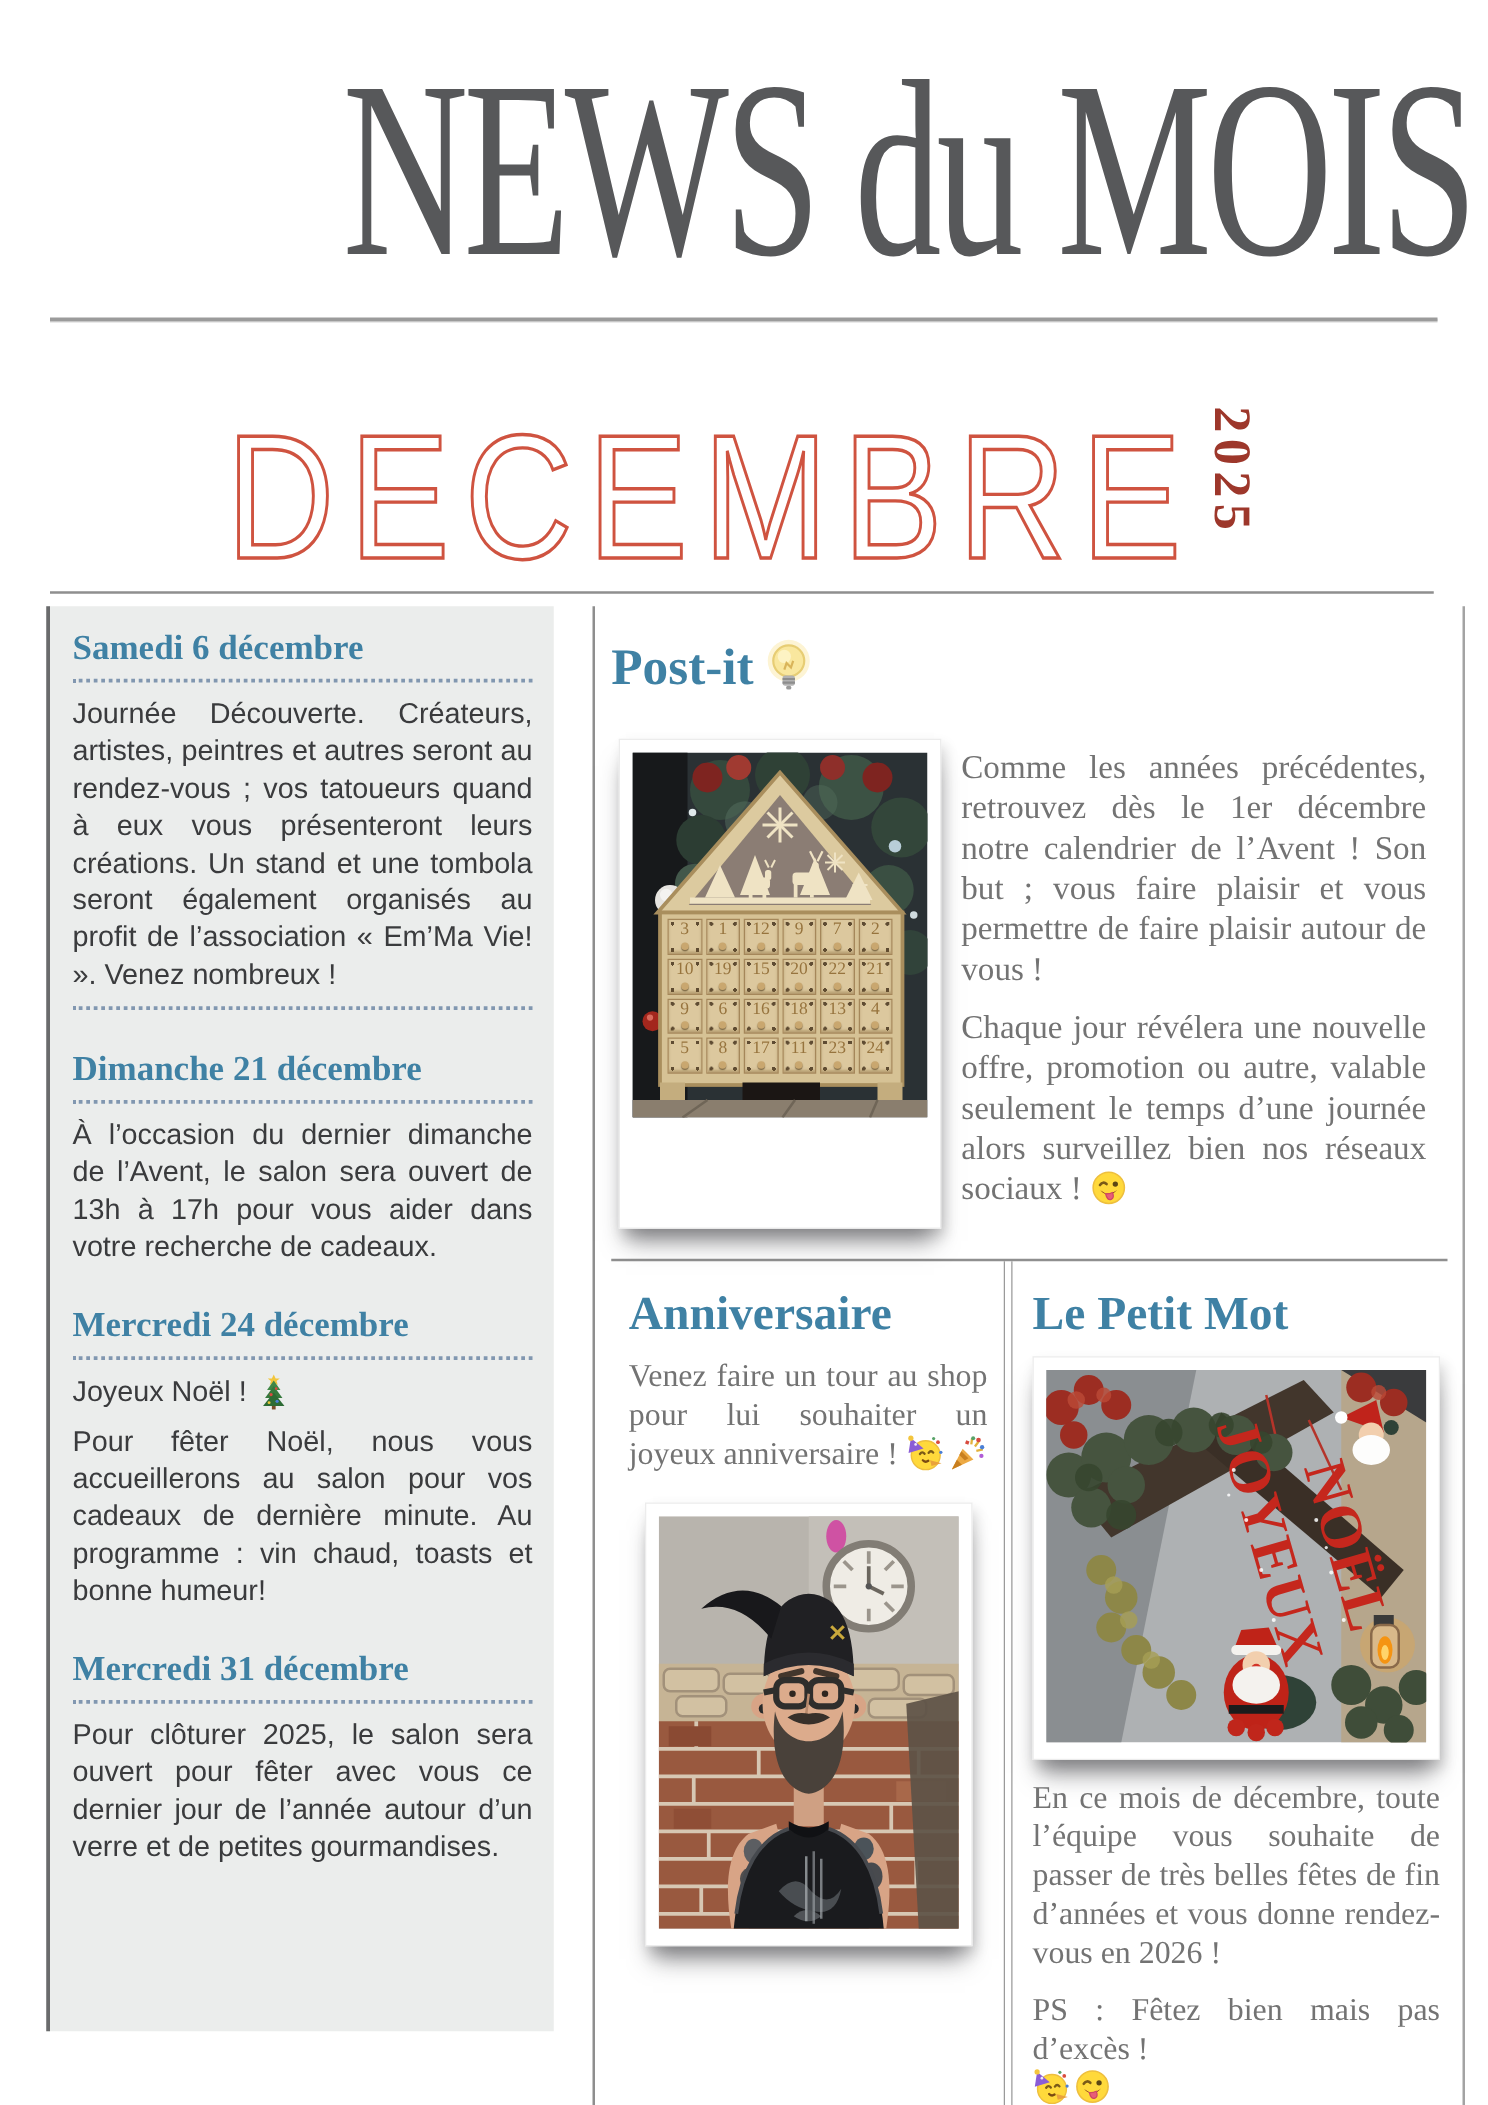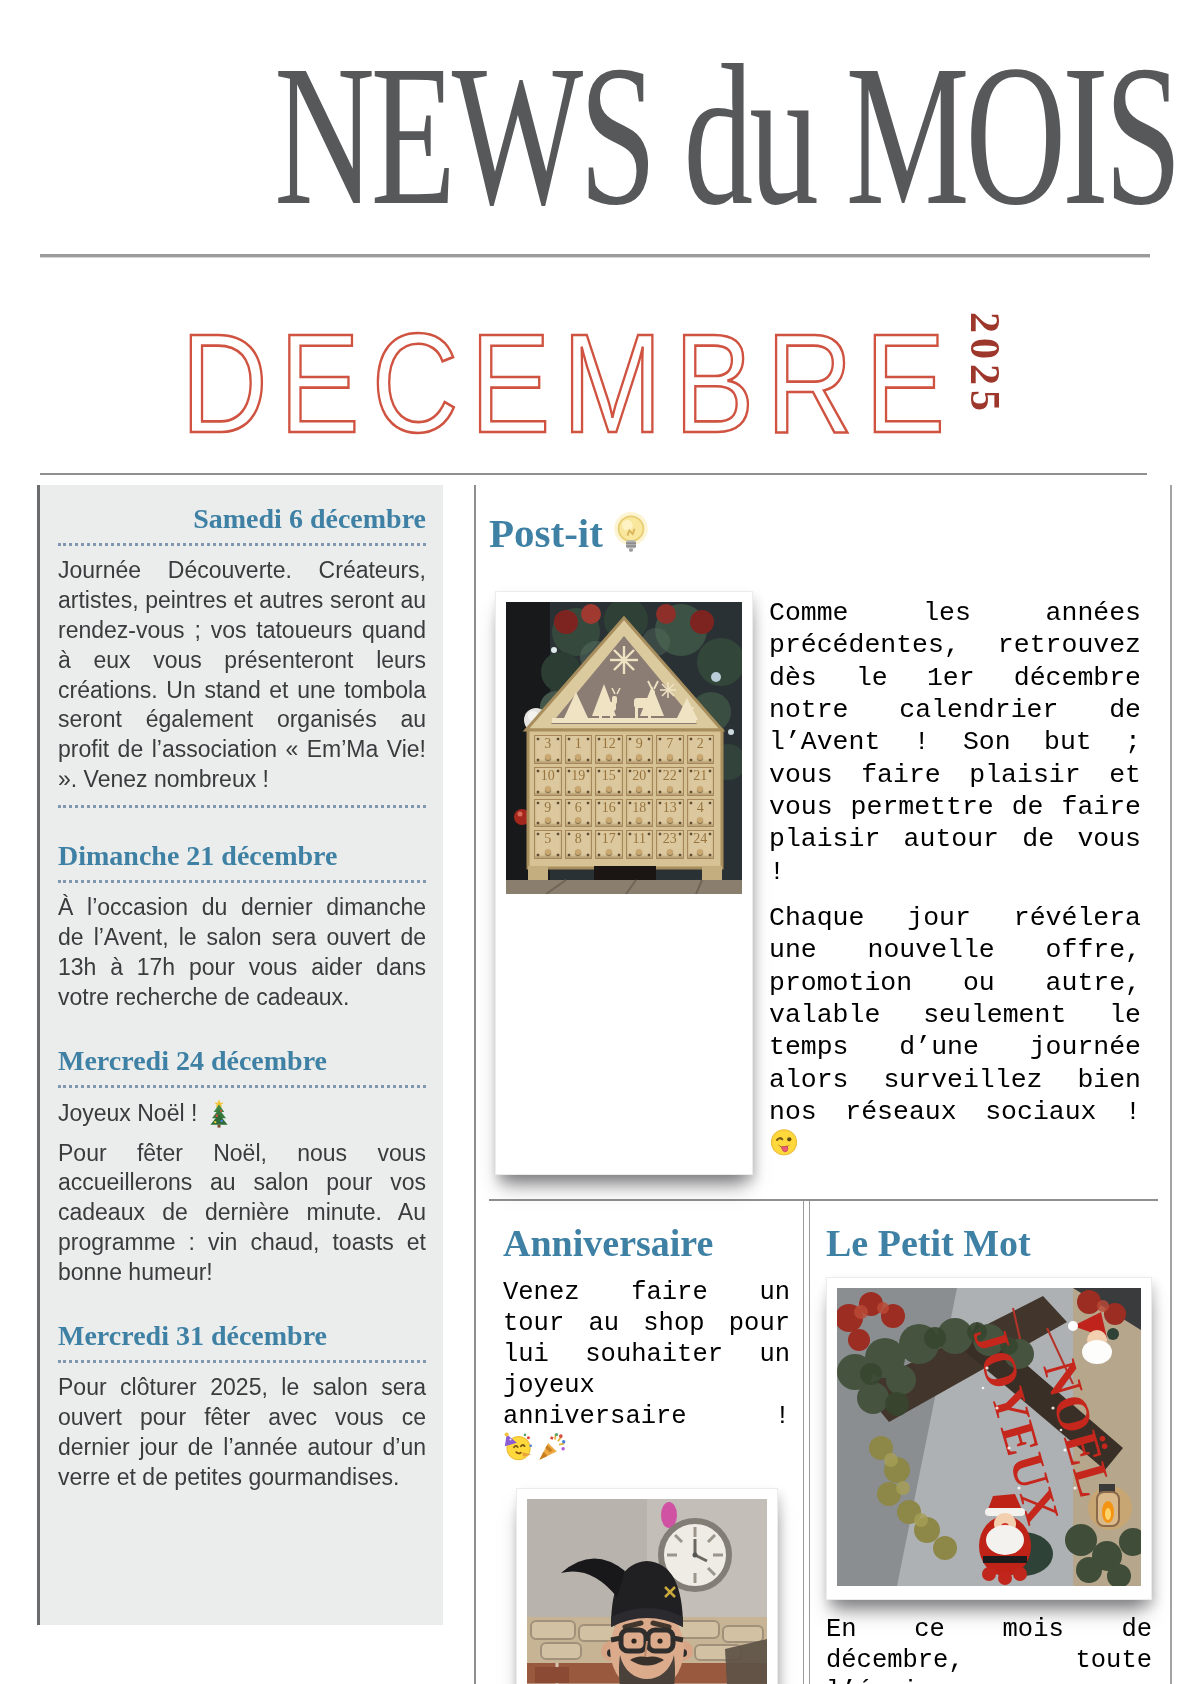--- a/index.html
+++ b/index.html
@@ -4,46 +4,46 @@
 <style>
   html,body{margin:0;padding:0;background:#fff;}
   .page{position:relative;width:1190px;height:1684px;background:#fff;overflow:hidden;
         font-family:"Liberation Sans","DejaVu Sans",sans-serif;}
   
   .masthead{height:212px;margin-top:34px;text-align:right;overflow:visible;}
   .masthead h1{margin:0;font-family:"Liberation Serif","DejaVu Serif",serif;font-weight:normal;
     font-size:142px;line-height:1;color:#57585a;letter-spacing:-4px;
     transform:scale(.98,1.42);transform-origin:center top;white-space:nowrap;}
   .rule-thick{height:3px;background:#9b9b9b;margin:8px 40px 0 40px;box-shadow:0 1px 0 #d6d6d6;}
-  .month-row{display:flex;justify-content:center;align-items:center;gap:4px;margin-top:40px;height:150px;}
+  .month-row{display:flex;justify-content:center;align-items:flex-end;gap:4px;margin-top:40px;height:150px;}
   .month{font-size:120px;line-height:1;letter-spacing:12px;font-weight:400;color:#cf5340;
          transform:scaleY(1.18);transform-origin:top;}
   @supports (-webkit-text-stroke: 1px black){
     .month{color:transparent;-webkit-text-stroke:2.3px #cf5340;}
   }
   .year{writing-mode:vertical-rl;font-family:"Liberation Serif","DejaVu Serif",serif;
         font-weight:bold;font-size:42px;letter-spacing:5px;color:#9d372b;height:122px;margin-top:2px;}
   .rule-thin{height:2px;background:#8f8f8f;margin:26px 43px 0 40px;}
   
   .main{display:flex;align-items:flex-start;padding:10px 0 0 37px;}
   .sidebar{width:368px;height:1106px;background:#ebedec;border-left:3px solid #6a6b6c;
            padding:14px 17px 20px 18px;overflow:hidden;}
   .event-heading{margin:32px 0 0 0;font-family:"Liberation Serif","DejaVu Serif",serif;
                  font-size:28px;color:#3f81a4;}
-  .event-heading:first-child{margin-top:4px;text-align:right;}
+  .event-heading:first-child{margin-top:4px;}
   .dotted-rule{border-top:3px dotted #8197b0;margin:8px 0 10px 0;}
   .sidebar p{margin:0 0 10px 0;font-size:23px;line-height:1.3;color:#3a3b3d;text-align:justify;}
   .sidebar p:last-of-type{margin-bottom:4px;}
   
   .right-col{width:669px;min-height:1140px;margin-left:31px;border-left:2px solid #8e8e8e;
              border-right:2px solid #a3a3a3;padding:0 12px 0 13px;}
   .section-title{margin:24px 0 14px 0;font-family:"Liberation Serif","DejaVu Serif",serif;
                  font-size:41px;color:#3f81a4;}
-  .serif-text p{margin:0 0 14px 0;font-family:Liberation Mono, monospace;
-                font-size:26.5px;line-height:1.22;color:#000000;text-align:justify;}
+  .serif-text p{margin:0 0 14px 0;font-family:Liberation Serif, serif;
+                font-size:26.5px;line-height:1.22;color:#737373;text-align:justify;}
   .postit-body{display:flex;gap:16px;min-height:412px;}
   .postit-text{width:372px;margin-top:26px;}
   
   .polaroid{background:#fff;border:1px solid #ececec;padding:10px 10px 13px 10px;
             box-shadow:0 16px 18px -6px rgba(50,50,55,.55),3px 6px 10px rgba(0,0,0,.15);}
   .polaroid svg{display:block;}
   .advent-frame{margin:20px 0 0 6px;width:236px;position:relative;}
   .drawer-grid{position:absolute;left:38px;top:143px;width:180px;height:124px;
                display:grid;grid-template-columns:repeat(6,1fr);grid-template-rows:repeat(4,1fr);gap:3px;}
   .drawer{background:#dcc89e;border:1px solid #a5875a;position:relative;

